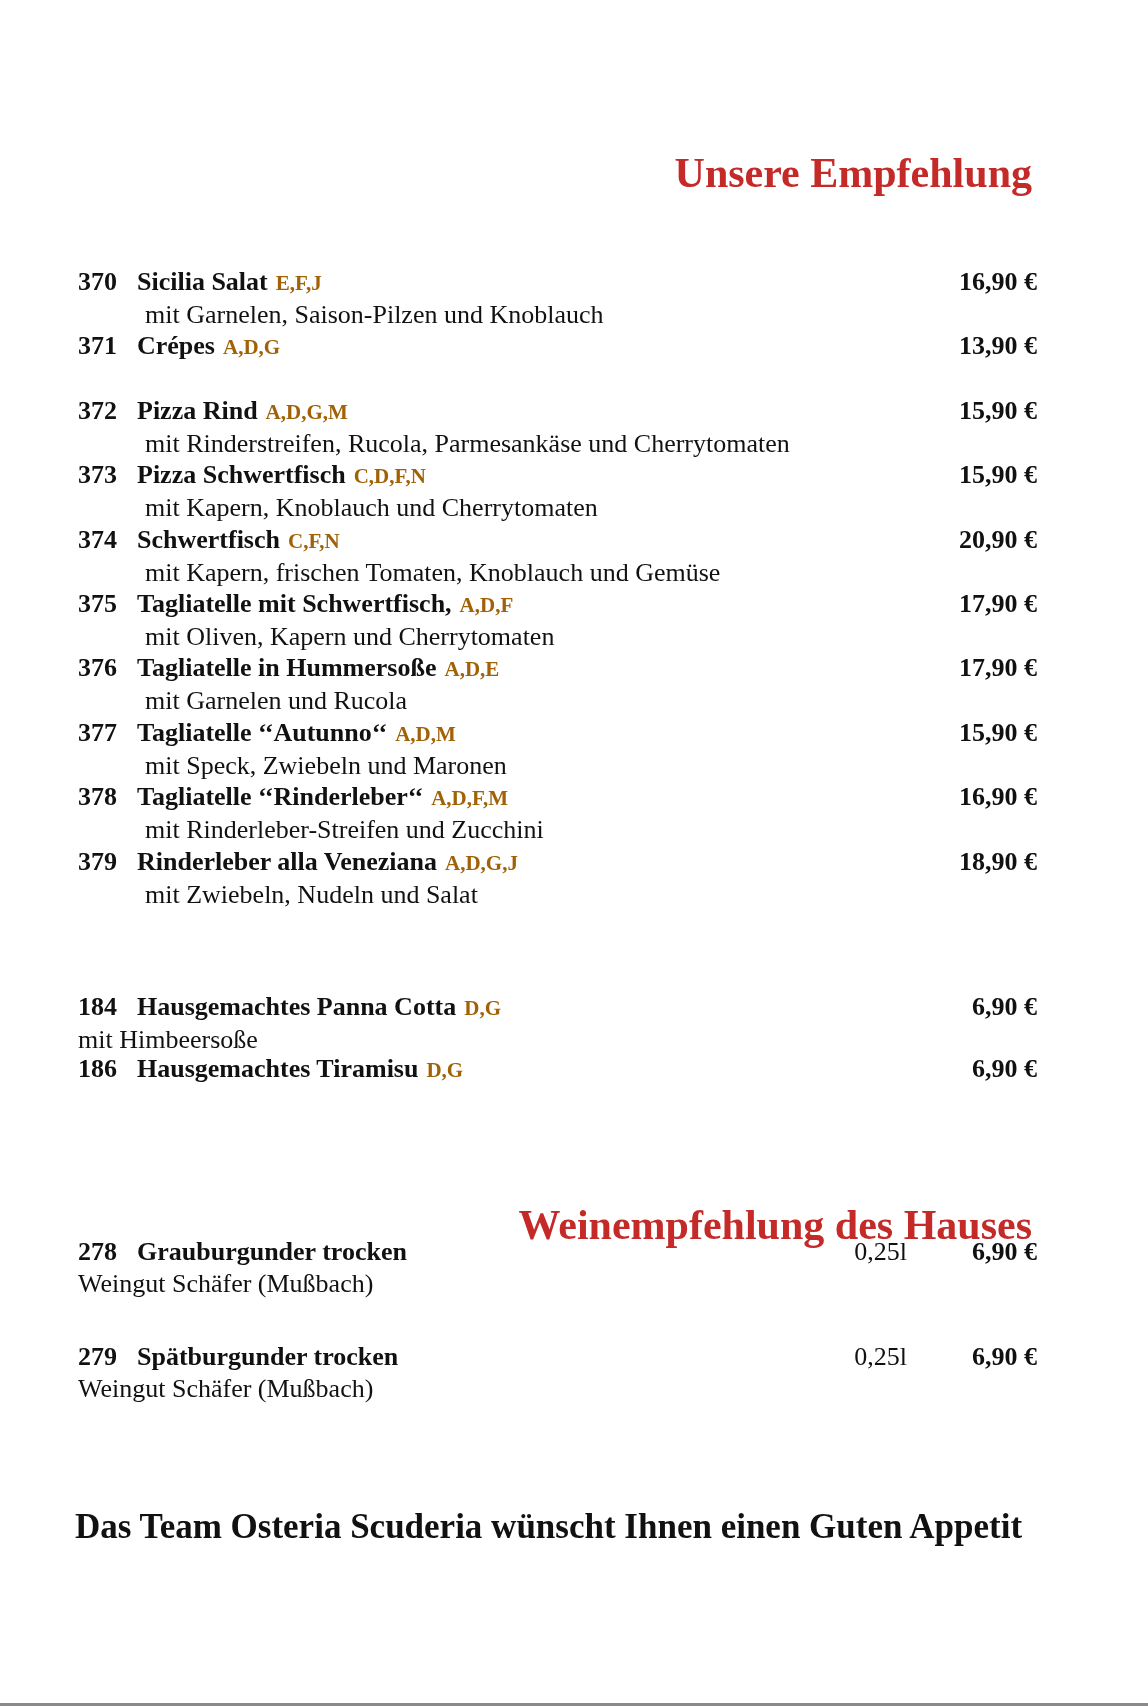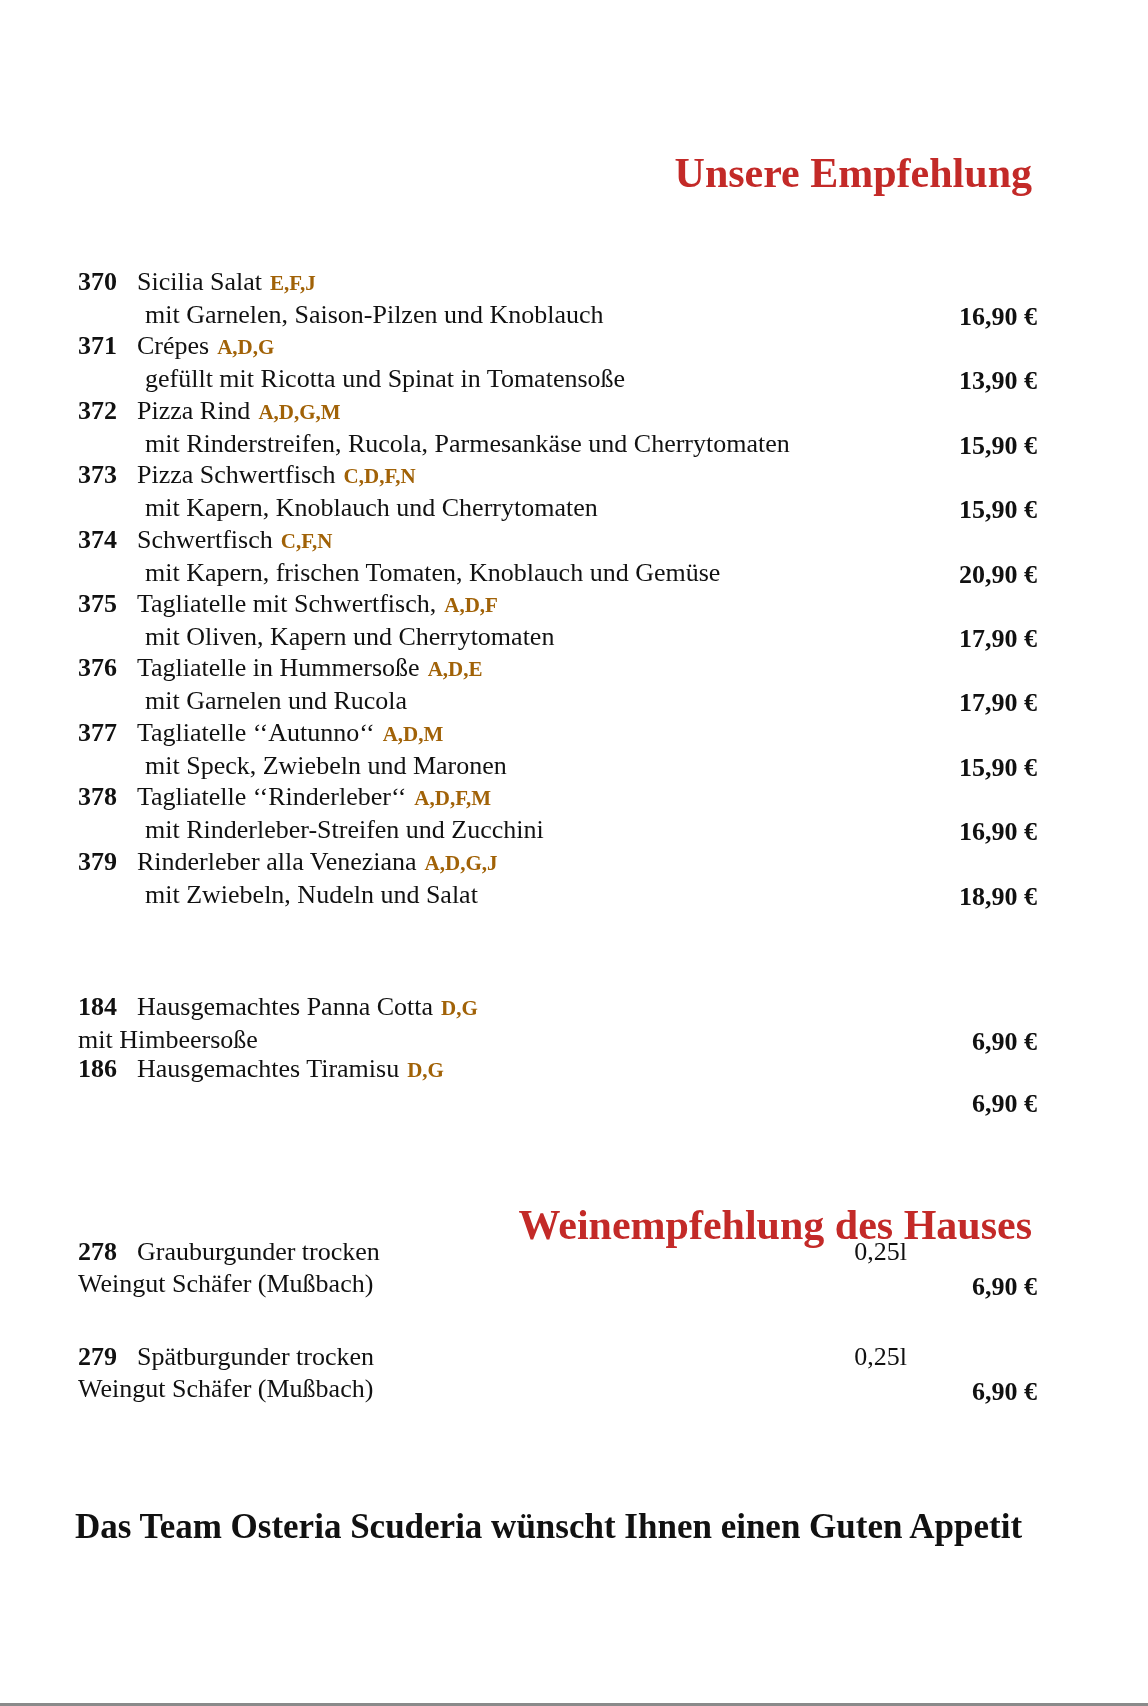--- a/index.html
+++ b/index.html
@@ -19,29 +19,28 @@
     line-height:50px;
   }
   .row{
     position:absolute;left:78px;width:959px;
     line-height:32px;font-size:26px;
   }
   .num{
     display:inline-block;width:48px;
     font-weight:bold;
   }
-  .nm{font-weight:normal;margin-left:11px;}
+  .nm{font-weight:bold;margin-left:11px;}
   .alg{
     font-weight:bold;color:#a16207;
     font-size:21px;margin-left:8px;
   }
   .price{
     position:absolute;right:0;top:0;
     font-weight:bold;
-    margin-top:35px;
   }
   .size{
     position:absolute;right:130px;top:0;
     font-weight:normal;
   }
   .desc{margin-left:67px;}
   .desc2{}
   .footer{
     position:absolute;left:75px;width:1040px;
     font-size:35px;font-weight:bold;line-height:40px;
@@ -60,21 +59,20 @@
 
   <div class="row" style="top:266px">
     <span class="num">370</span><span class="nm">Sicilia Salat</span><span class="alg">E,F,J</span>
     <span class="price">16,90 €</span>
     <div class="desc">mit Garnelen, Saison-Pilzen und Knoblauch</div>
   </div>
 
   <div class="row" style="top:330px">
     <span class="num">371</span><span class="nm">Crépes</span><span class="alg">A,D,G</span>
     <span class="price">13,90 €</span>
-    <div class="desc">gefüllt mit Ricotta und Spinat in Tomatensoße</div>
   </div>
 
   <div class="row" style="top:395px">
     <span class="num">372</span><span class="nm">Pizza Rind</span><span class="alg">A,D,G,M</span>
     <span class="price">15,90 €</span>
     <div class="desc">mit Rinderstreifen, Rucola, Parmesankäse und  Cherrytomaten</div>
   </div>
 
   <div class="row" style="top:459px">
     <span class="num">373</span><span class="nm">Pizza Schwertfisch</span><span class="alg">C,D,F,N</span>

